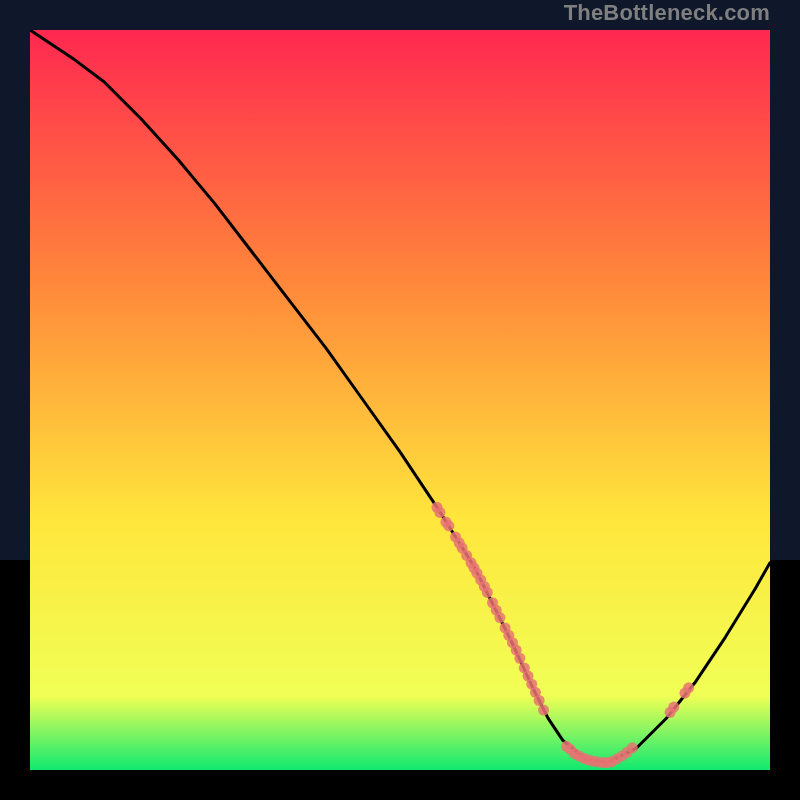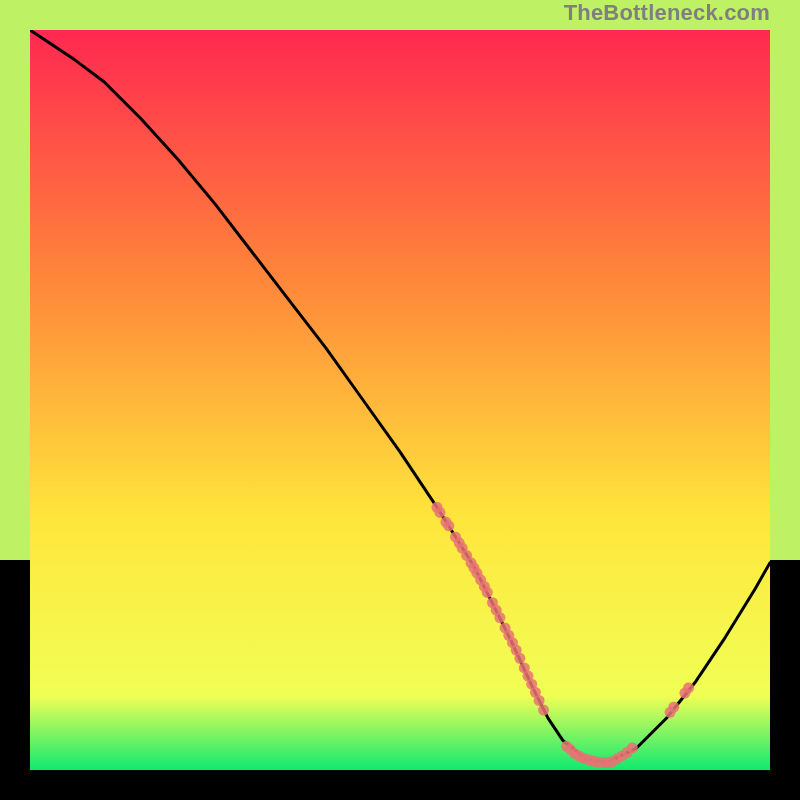--- a/index.html
+++ b/index.html
@@ -8,21 +8,21 @@
     width: 800px;
     height: 800px;
     background: #000;
     font-family: Arial, Helvetica, sans-serif;
     overflow: hidden;
   }
   .frame {
     position: relative;
     width: 800px;
     height: 560px;
-    background: #bef264;
+    background: #0f172a;
   }
   .watermark {
     position: absolute;
     top: 0;
     right: 30px;
     font-size: 22px;
     font-weight: 700;
     color: #7f7f7f;
     font-family: Arial, Helvetica, sans-serif;
     letter-spacing: 0.2px;

